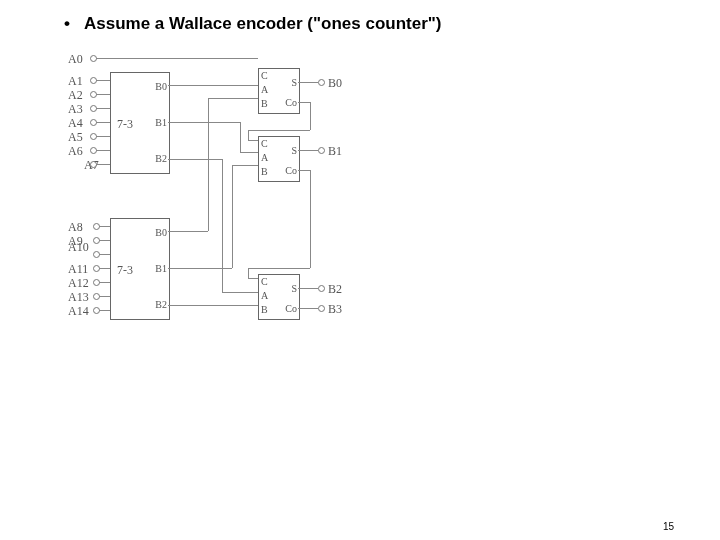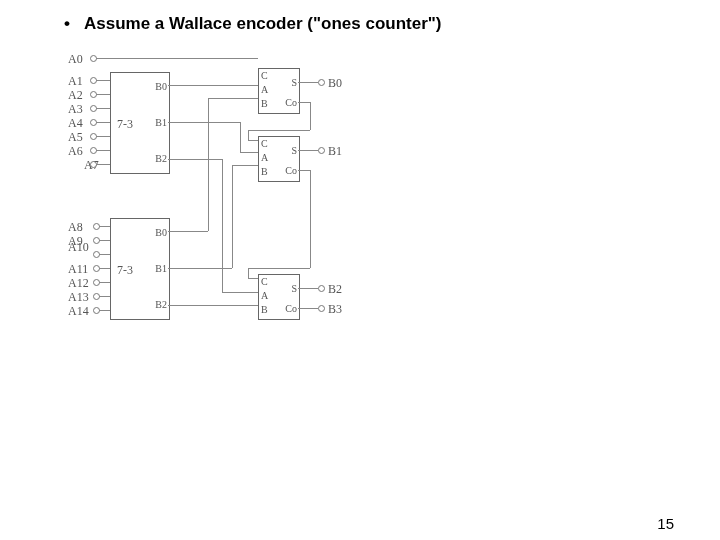--- a/index.html
+++ b/index.html
@@ -6,21 +6,21 @@
   .slide{position:relative;width:720px;height:540px}
   .title{text-align:center;font-size:32px;font-weight:bold;padding-top:14px}
   .bullets{margin:14px 0 0 44px;font-size:17px;font-weight:bold}
   .bullets li{margin-bottom:4px;list-style:none;position:relative}
   .bullets li:before{content:"•";position:absolute;left:-20px}
   .content{position:relative;margin-top:18px;height:340px}
   .diagram{position:absolute;left:68px;top:0;width:320px;height:320px}
   .equation{position:absolute;left:430px;top:110px;font-family:'Times New Roman',serif;font-size:18px}
   .equation sub{font-size:11px}
   .equation sup{font-size:11px}
-  .pagenum{position:absolute;right:46px;bottom:22px;font-size:15px}
+  .pagenum{position:absolute;right:46px;bottom:22px;font-size:10px}
   
   .d-label{position:absolute;font-family:'Times New Roman',serif;font-size:12px;color:#555}
   .d-dot{position:absolute;width:5px;height:5px;border:1px solid #777;border-radius:50%;background:#fff}
   .d-box{position:absolute;border:1px solid #666;background:#fff}
   .d-box-lbl{font-family:'Times New Roman',serif;font-size:12px;color:#555;text-align:center}
   .d-pin{position:absolute;font-family:'Times New Roman',serif;font-size:10px;color:#555}
   .d-line{position:absolute;background:#888}
 </style>
 </head>
 <body>

